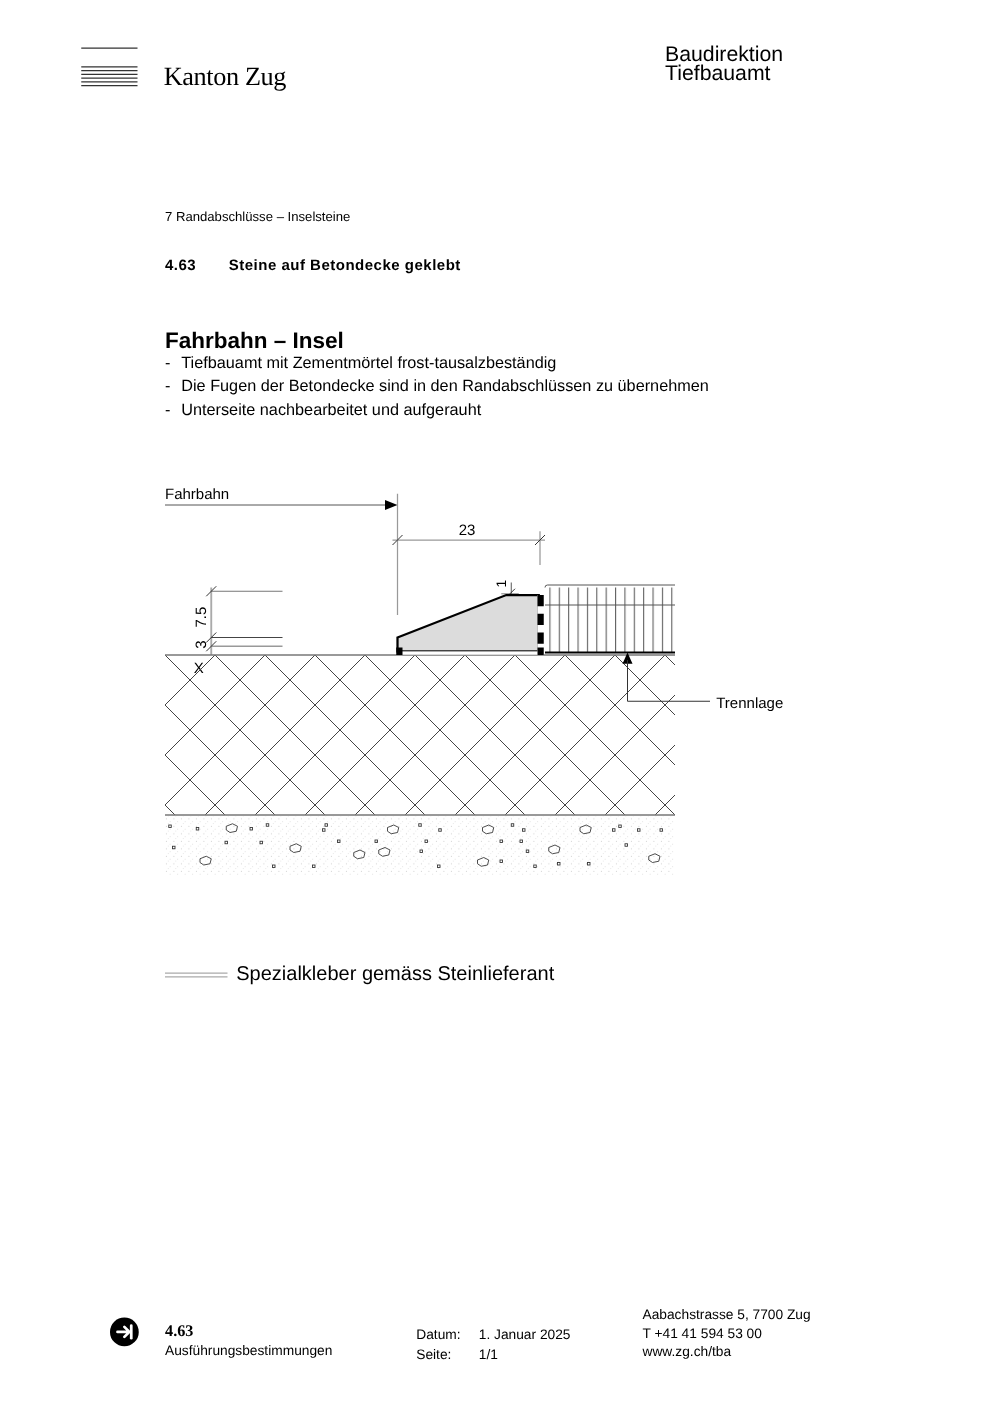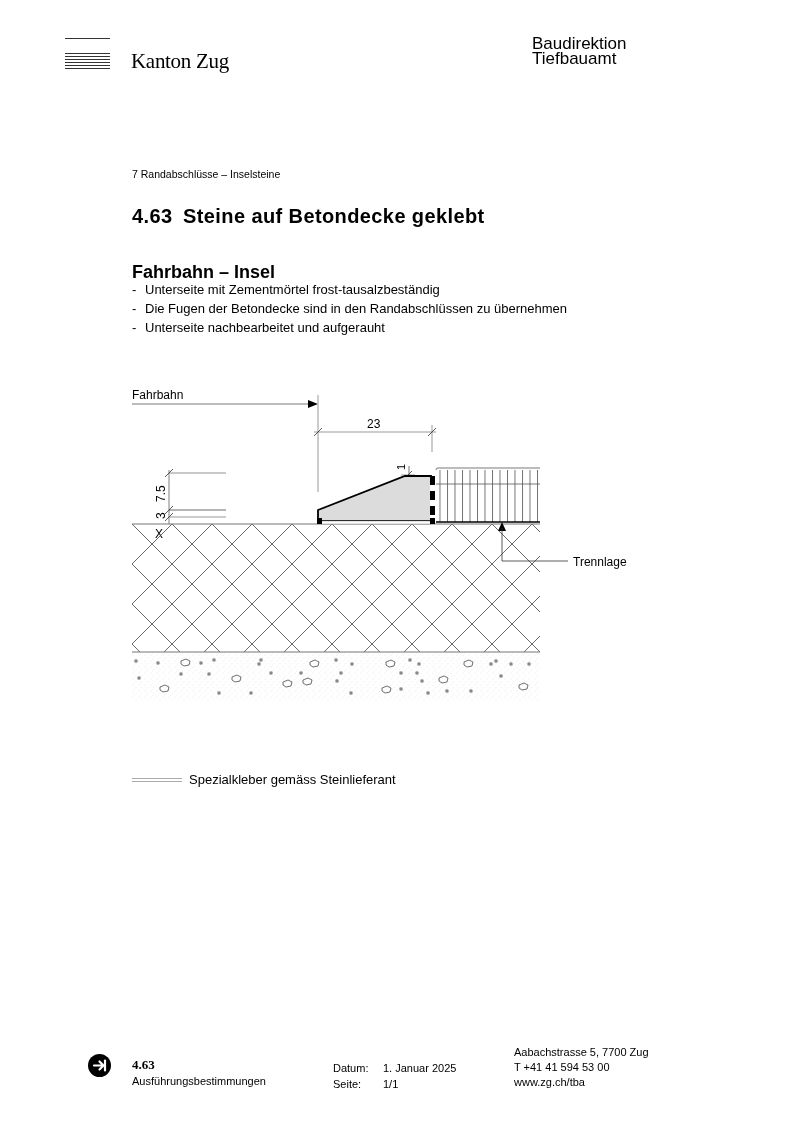--- a/index.html
+++ b/index.html
@@ -3,28 +3,28 @@
 <meta charset="utf-8">
 <style>
   html,body{margin:0;padding:0;background:#fff;}
   body{width:794px;height:1123px;position:relative;overflow:hidden;font-family:"Liberation Sans",sans-serif;color:#000;}
   .abs{position:absolute;}
   .logo-lines{left:65px;top:38px;width:45px;}
   .logo-lines .l{position:absolute;left:0;width:45px;height:1px;background:#333;}
   .brand{left:131px;top:49px;font-size:21px;font-family:Liberation Serif, serif;letter-spacing:-0.3px;font-weight:400;}
   .dept{left:532px;top:36px;font-size:17px;line-height:15px;}
   .crumb{left:132px;top:168px;font-size:10.5px;}
-  .title{left:132px;top:205px;font-size:20px;font-weight:bold;letter-spacing:0.4px;}
+  .title{left:132px;top:205px;font-size:12px;font-weight:bold;letter-spacing:0.4px;}
   .title .num{display:inline-block;width:51px;}
   .subhead{left:132px;top:262px;font-size:18px;font-weight:bold;}
   .bullets{left:132px;top:280px;font-size:13px;line-height:19px;}
   .bullets div{white-space:nowrap;}
   .bullets .dash{display:inline-block;width:13px;}
   .drawing{left:0;top:380px;}
-  .legend{left:132px;top:772px;font-size:13px;line-height:15px;text-align:right;}
+  .legend{left:132px;top:772px;font-size:16px;line-height:15px;text-align:right;}
   .legend .row{position:relative;padding-left:57px;}
   .legend .sw{position:absolute;left:0;top:6px;width:50px;height:4px;}
   .footer-icon{left:88px;top:1054px;width:23px;height:23px;border-radius:50%;background:#000;}
   .f-num{left:132px;top:1057px;font-size:13px;font-weight:bold;font-family:"Liberation Serif",serif;}
   .f-sub{left:132px;top:1075px;font-size:11px;}
   .f-meta{left:333px;top:1060px;font-size:11px;line-height:16px;}
   .f-meta .k{display:inline-block;width:50px;}
   .f-addr{left:514px;top:1045px;font-size:11px;line-height:15px;}
 </style>
 </head>
@@ -45,21 +45,21 @@
   <div>Tiefbauamt</div>
 </div>
 
 <div class="abs crumb">7 Randabschlüsse – Inselsteine</div>
 <div class="abs title">
   <span class="num">4.63</span><span>Steine auf Betondecke geklebt</span>
 </div>
 
 <div class="abs subhead">Fahrbahn – Insel</div>
 <div class="abs bullets">
-  <div><span class="dash">-</span><span>Unterseite mit Zementmörtel frost-tausalzbeständig</span></div>
+  <div><span class="dash">-</span><span>Tiefbauamt mit Zementmörtel frost-tausalzbeständig</span></div>
   <div><span class="dash">-</span><span>Die Fugen der Betondecke sind in den Randabschlüssen zu übernehmen</span></div>
   <div><span class="dash">-</span><span>Unterseite nachbearbeitet und aufgerauht</span></div>
 </div>
 
 <svg class="abs drawing" width="794" height="330" viewBox="0 380 794 330" font-family="Liberation Sans, sans-serif">
   <defs>
     <pattern id="cross" x="132" y="524" width="40" height="40" patternUnits="userSpaceOnUse">
       <path d="M0,0 L40,40 M40,0 L0,40" stroke="#444" stroke-width="0.8" fill="none"></path>
     </pattern>
     <pattern id="vlines" x="432" y="0" width="7.5" height="10" patternUnits="userSpaceOnUse">

